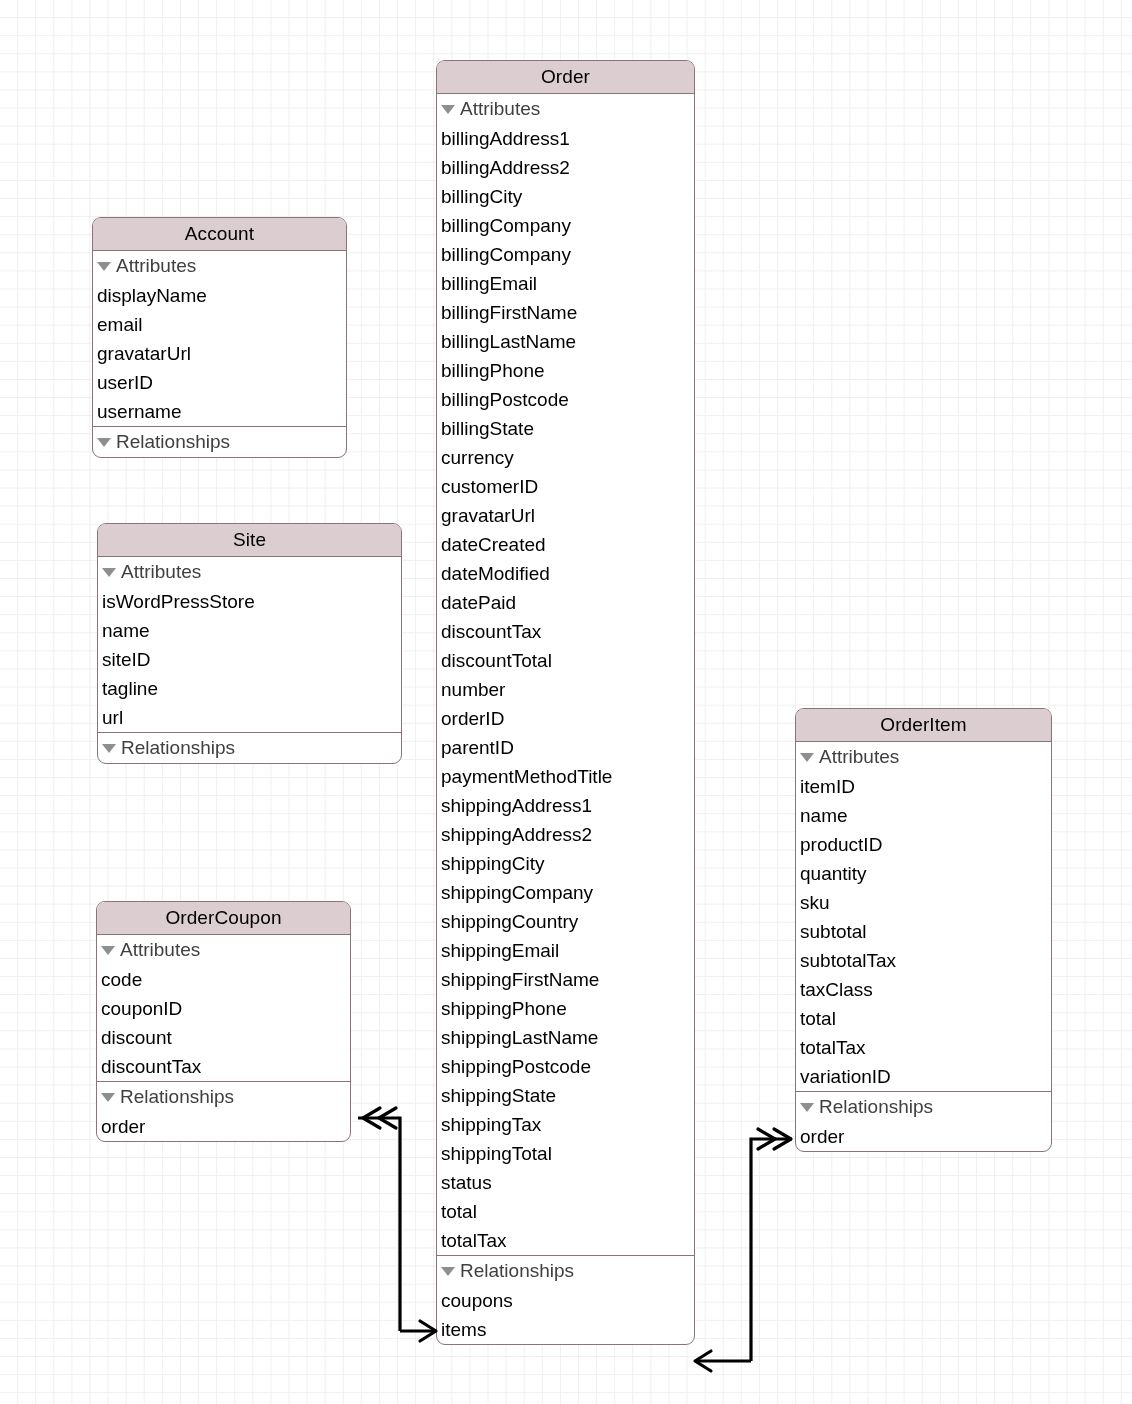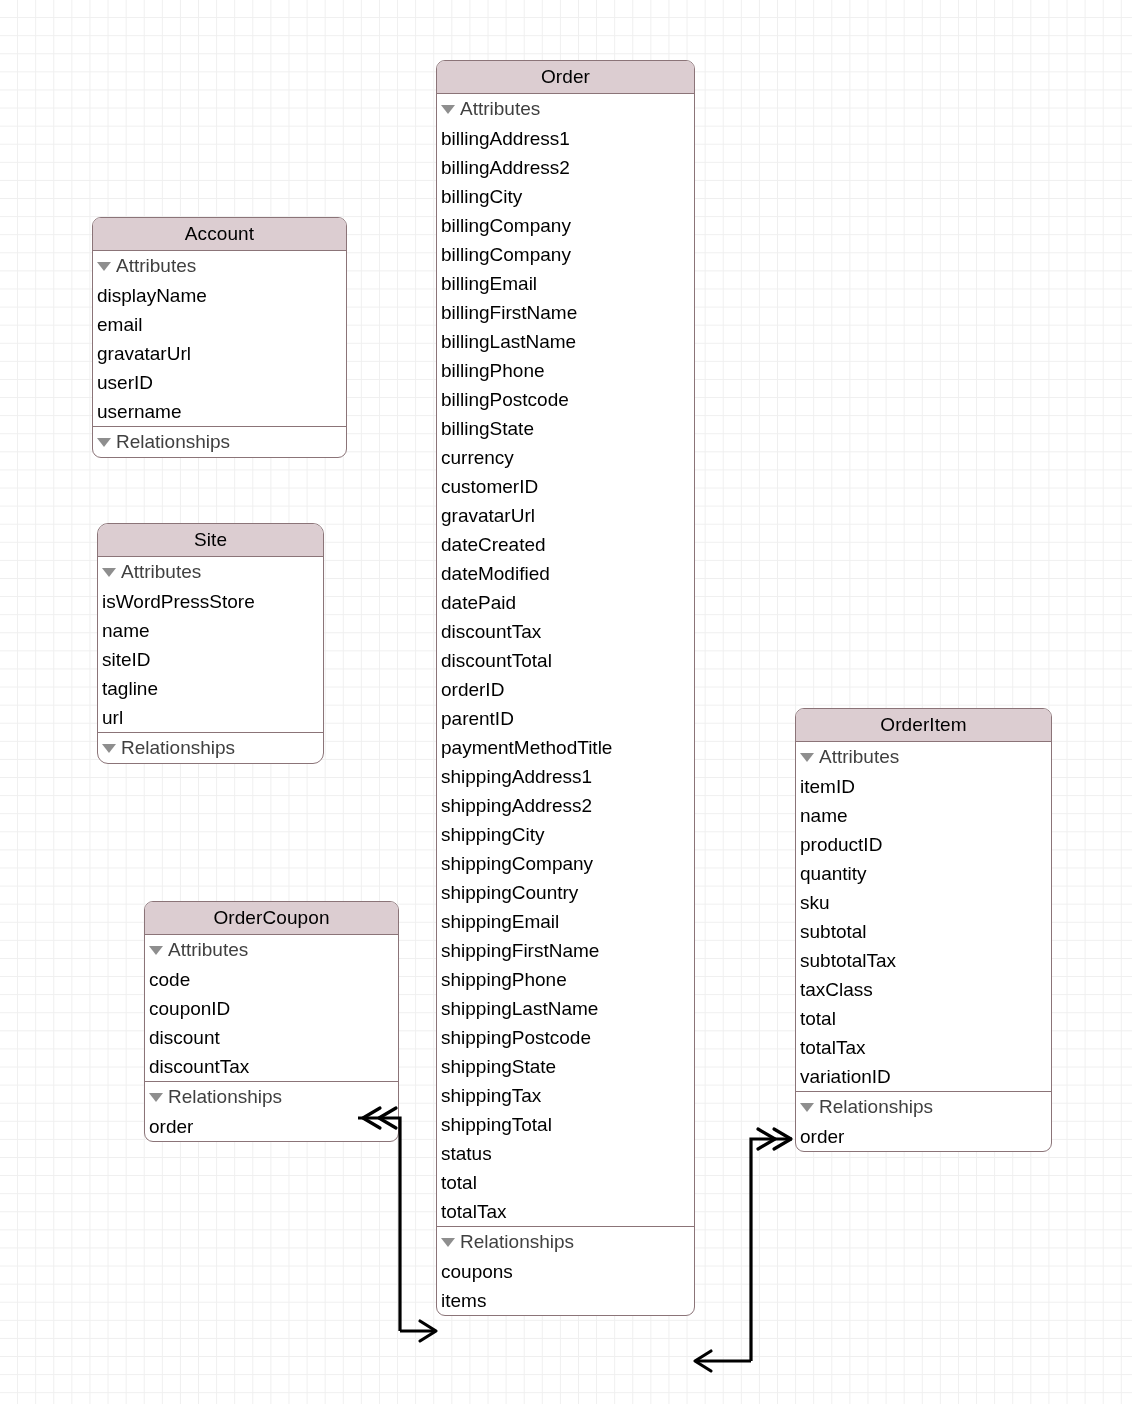--- a/index.html
+++ b/index.html
@@ -126,42 +126,42 @@
       <div class="attr">username</div>
     </div>
     <div class="section rel-section">
       <div class="section-title">
         <span class="disclosure"></span>
         <span>Relationships</span>
       </div>
     </div>
   </div>
 
-  <div class="entity" style="left:97px; top:523px; width:227px;border-radius:11px;">
+  <div class="entity" style="left:97px; top:523px; width:305px;">
     <div class="entity-header">Site</div>
     <div class="section">
       <div class="section-title">
         <span class="disclosure"></span>
         <span>Attributes</span>
       </div>
       <div class="attr">isWordPressStore</div>
       <div class="attr">name</div>
       <div class="attr">siteID</div>
       <div class="attr">tagline</div>
       <div class="attr">url</div>
     </div>
     <div class="section rel-section">
       <div class="section-title">
         <span class="disclosure"></span>
         <span>Relationships</span>
       </div>
     </div>
   </div>
 
-  <div class="entity" style="left:96px; top:901px; width:255px;margin-left:48px;">
+  <div class="entity" style="left:96px; top:901px; width:255px;">
     <div class="entity-header">OrderCoupon</div>
     <div class="section">
       <div class="section-title">
         <span class="disclosure"></span>
         <span>Attributes</span>
       </div>
       <div class="attr">code</div>
       <div class="attr">couponID</div>
       <div class="attr">discount</div>
       <div class="attr">discountTax</div>
@@ -195,20 +195,21 @@
           <div class="attr">billingPostcode</div>
           <div class="attr">billingState</div>
           <div class="attr">currency</div>
           <div class="attr">customerID</div>
           <div class="attr">gravatarUrl</div>
           <div class="attr">dateCreated</div>
           <div class="attr">dateModified</div>
           <div class="attr">datePaid</div>
           <div class="attr">discountTax</div>
           <div class="attr">discountTotal</div>
+          <div class="attr">number</div>
           <div class="attr">orderID</div>
           <div class="attr">parentID</div>
           <div class="attr">paymentMethodTitle</div>
           <div class="attr">shippingAddress1</div>
           <div class="attr">shippingAddress2</div>
           <div class="attr">shippingCity</div>
           <div class="attr">shippingCompany</div>
           <div class="attr">shippingCountry</div>
           <div class="attr">shippingEmail</div>
           <div class="attr">shippingFirstName</div>

